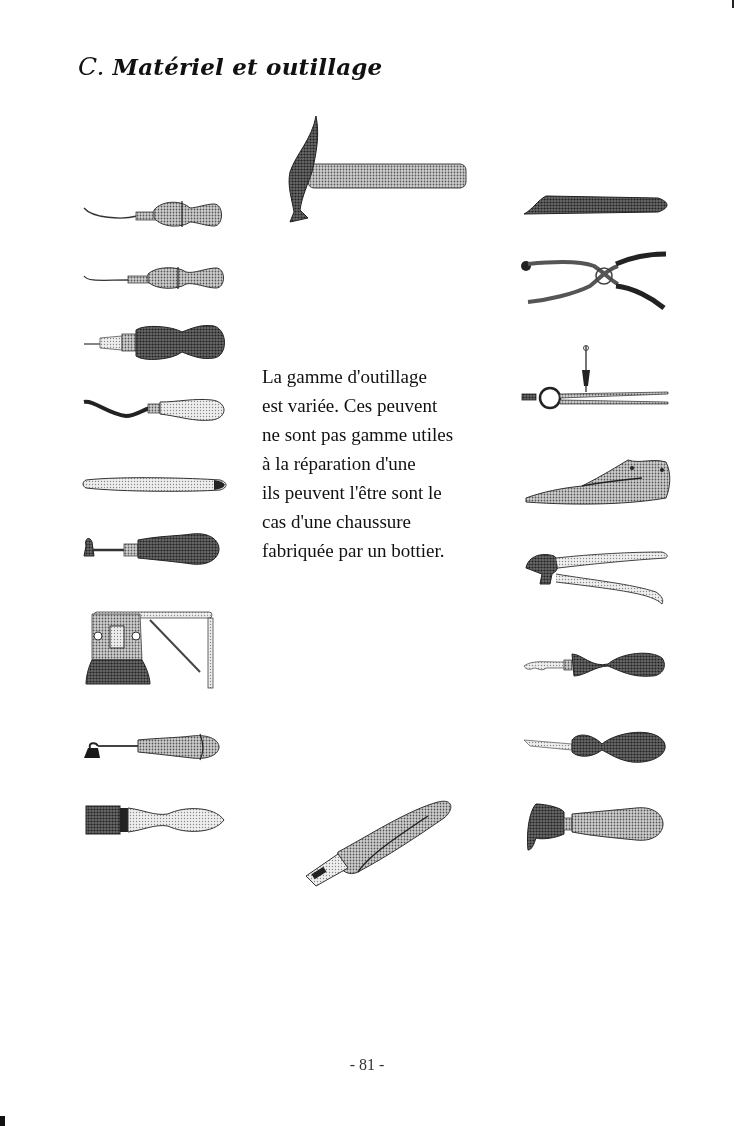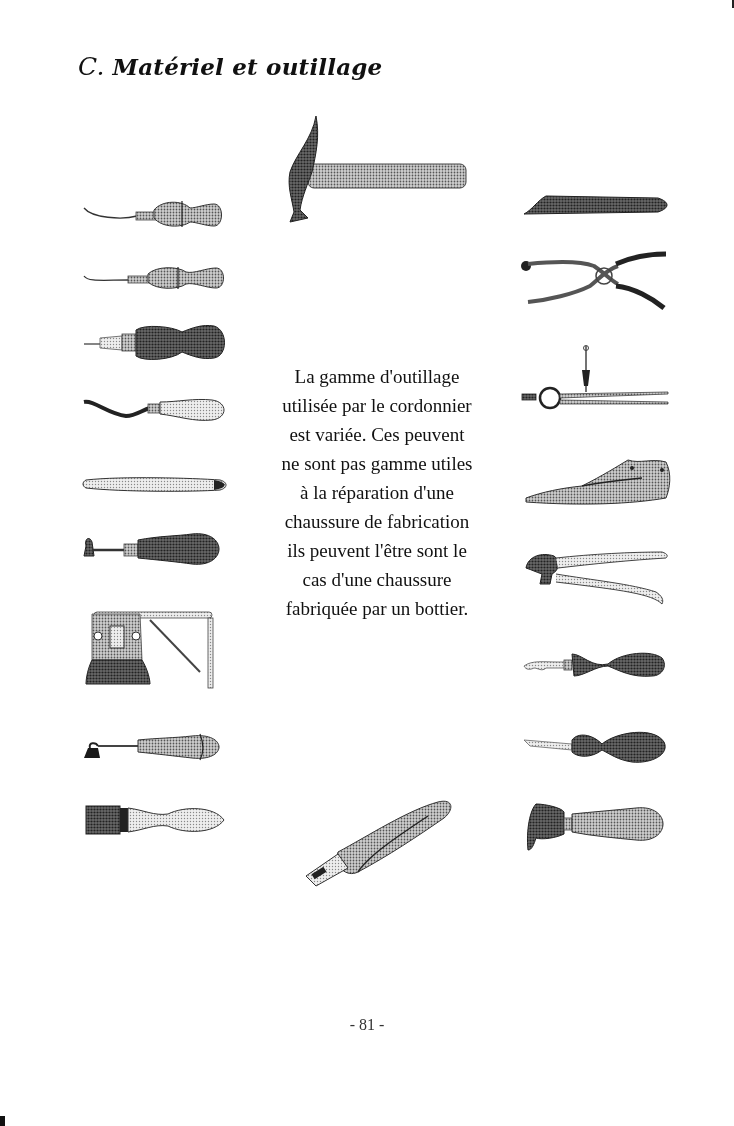--- a/index.html
+++ b/index.html
@@ -4,24 +4,24 @@
   <style>
     html, body { margin: 0; padding: 0; background: #ffffff; }
     body { width: 734px; height: 1126px; position: relative; overflow: hidden;
            font-family: "DejaVu Serif", serif; color: #111; }
     .page-edge { position: absolute; right: 0; top: 0; width: 2px; height: 8px; background: #222; }
     .corner-mark { position: absolute; left: 0; bottom: 0; width: 5px; height: 10px; background: #111; }
     .title { position: absolute; left: 78px; top: 52px; font-size: 25px; font-style: italic;
              font-family: "DejaVu Serif", serif; letter-spacing: 0.2px; white-space: nowrap; }
     .title .letter { font-weight: normal; margin-right: 8px; }
     .title .main { font-weight: bold; font-size: 23px; }
-    .body-text { position: absolute; left: 262px; top: 362px; width: 230px; text-align: center;
+    .body-text { position: absolute; left: 262px; top: 362px; width: 230px; text-align: left;
                  font-family: "Liberation Serif", serif; font-size: 19px; line-height: 29px; }
     .body-text .line { display: block; white-space: nowrap; }
-    .page-number { position: absolute; left: 0; width: 734px; top: 1016px; text-align: center;
+    .page-number { position: absolute; left: 0; width: 734px; top: 1056px; text-align: center;
                    font-family: "Liberation Serif", serif; font-size: 16px; color: #333; }
     .tool { position: absolute; }
     .tool svg { display: block; overflow: visible; }
   </style>
 </head>
 <body>
 
 <div class="page-edge"></div>
 <div class="corner-mark"></div>
 
@@ -193,23 +193,21 @@
   <svg width="156" height="94" viewBox="0 0 156 94">
     <path d="M40 56 C70 40 110 14 140 6 C156 2 156 14 146 22 C120 40 90 60 60 76 C48 82 36 70 40 56 Z" fill="url(#dots)" stroke="#333" stroke-width="1"></path>
     <path d="M60 76 C70 60 100 40 130 20" fill="none" stroke="#222" stroke-width="1.5"></path>
     <path d="M8 80 L40 58 L50 72 L18 90 Z" fill="url(#dotsLight)" stroke="#333" stroke-width="1"></path>
     <rect x="14" y="74" width="14" height="6" fill="#222" transform="rotate(-32 21 77)"></rect>
   </svg>
 </div>
 
 <div class="body-text">
   <span class="line">La gamme d'outillage</span>
-  <span class="line">utilisée par le cordonnier</span>
   <span class="line">est variée. Ces peuvent</span>
   <span class="line">ne sont pas gamme utiles</span>
   <span class="line">à la réparation d'une</span>
-  <span class="line">chaussure de fabrication</span>
   <span class="line">ils peuvent l'être sont le</span>
   <span class="line">cas d'une chaussure</span>
   <span class="line">fabriquée par un bottier.</span>
 </div>
 
 <div class="page-number">- 81 -</div>
 
 </body></html>

